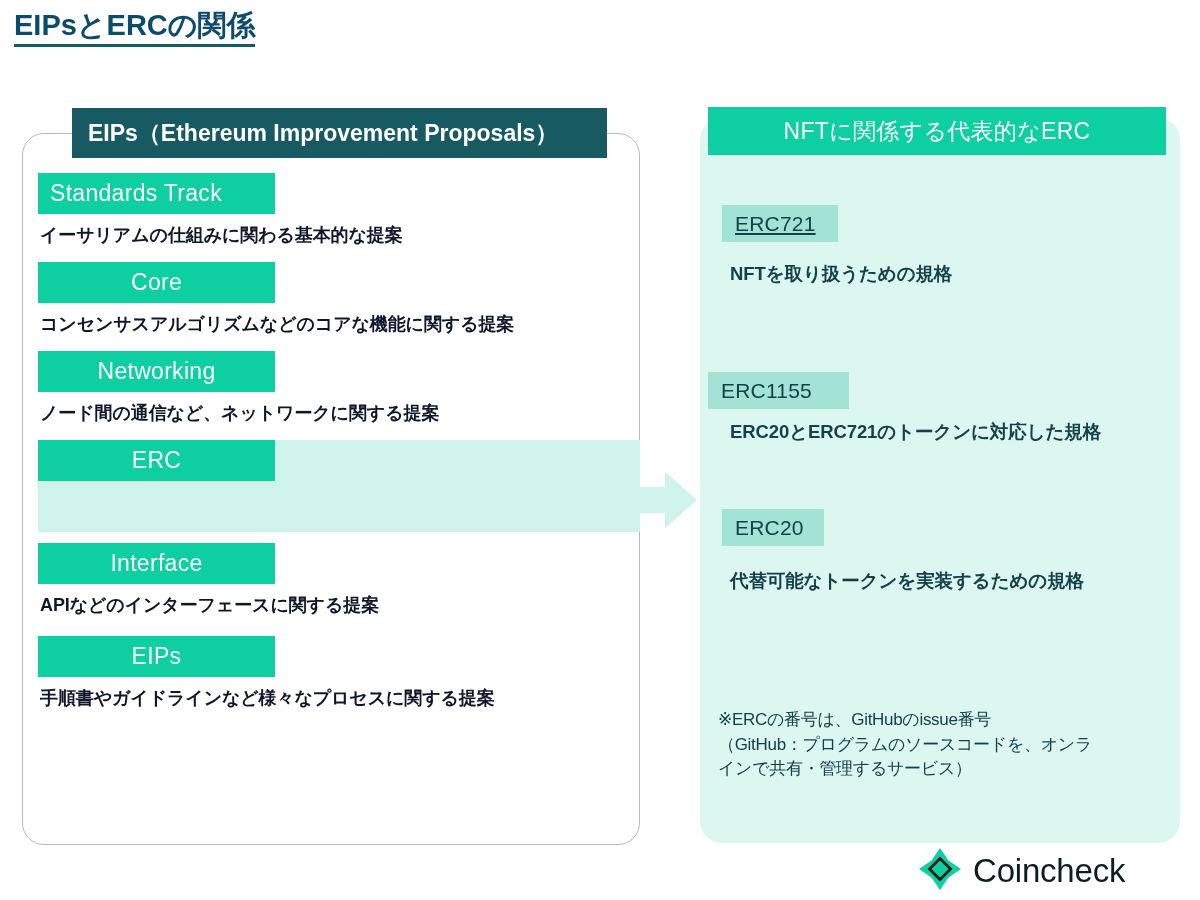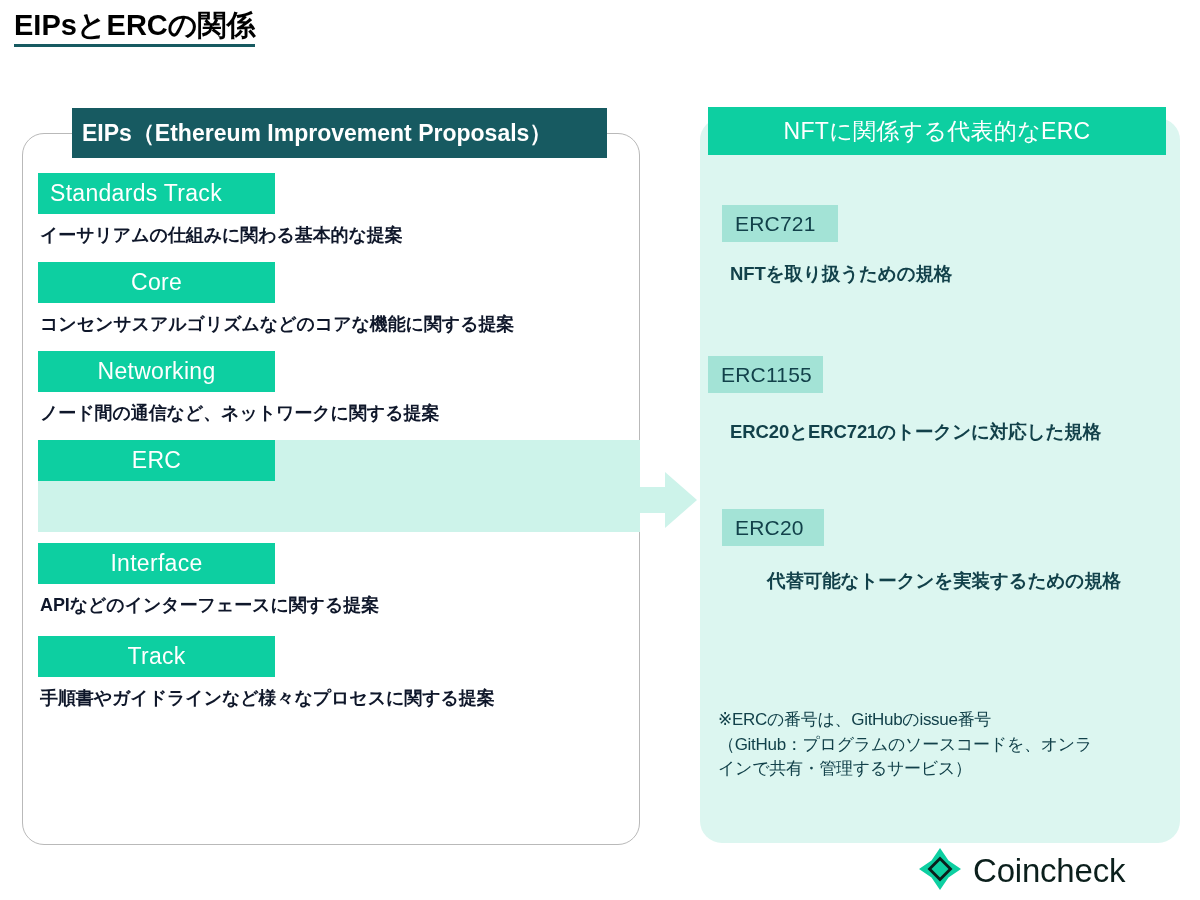--- a/index.html
+++ b/index.html
@@ -20,21 +20,21 @@
     overflow: hidden;
   }
 
   
   #page-title {
     position: absolute;
     left: 14px;
     top: 9px;
     font-size: 29px;
     font-weight: bold;
-    color: #000000;
+    color: #0c4a6e;
     letter-spacing: 0px;
     border-bottom: 3px solid #175A61;
     padding-bottom: 3px;
     line-height: 1.12;
     white-space: nowrap;
   }
 
   
   #eips-card {
     position: absolute;
@@ -52,21 +52,21 @@
     left: 72px;
     top: 108px;
     width: 535px;
     height: 50px;
     background: #175A61;
     color: #ffffff;
     font-size: 23px;
     font-weight: bold;
     display: flex;
     align-items: center;
-    padding-left: 10px;
+    padding-left: 16px;
     box-sizing: border-box;
     letter-spacing: 0px;
     white-space: nowrap;
   }
 
   #eips-list {
     position: absolute;
     left: 22px;
     top: 133px;
     width: 618px;
@@ -220,21 +220,21 @@
         <div class="eip-desc" style="top: 50px;">ノード間の通信など、ネットワークに関する提案</div>
       </div>
       <div class="eip-row highlight" style="top: 307px; height: 92px; left: 16px; width: 602px;">
         <div class="eip-chip" style="top: 0px; left: 0px;">ERC</div>
       </div>
       <div class="eip-row" style="top: 410px; height: 80px;">
         <div class="eip-chip" style="top: 0px;">Interface</div>
         <div class="eip-desc" style="top: 50px;">APIなどのインターフェースに関する提案</div>
       </div>
       <div class="eip-row" style="top: 503px; height: 80px;">
-        <div class="eip-chip" style="top: 0px;">Track</div>
+        <div class="eip-chip" style="top: 0px;">EIPs</div>
         <div class="eip-desc" style="top: 50px;">手順書やガイドラインなど様々なプロセスに関する提案</div>
       </div>
     </div>
 
   <div id="eips-header">EIPs（Ethereum Improvement Proposals）</div>
 
   <div id="flow-arrow">
     <svg width="72" height="60" viewBox="0 0 72 60" xmlns="http://www.w3.org/2000/svg">
       <polygon points="0,17 38,17 38,2 70,30 38,58 38,43 0,43" fill="#cdf3ea"></polygon>
     </svg>
@@ -253,19 +253,19 @@
     <span>
       <svg width="44" height="44" viewBox="0 0 44 44" xmlns="http://www.w3.org/2000/svg">
         <path d="M22 1 L30.5 13.5 L43 22 L30.5 30.5 L22 43 L13.5 30.5 L1 22 L13.5 13.5 Z" fill="#0DCFA1"></path>
         <path d="M22 9.5 L34.5 22 L22 34.5 L9.5 22 Z" fill="#0b1f1c"></path>
         <path d="M22 13.5 L30.5 22 L22 30.5 L13.5 22 Z" fill="#0DCFA1"></path>
       </svg>
     </span>
     <span id="brand-wordmark">Coincheck</span>
   </div>
 
-<div class="erc-badge" style="left: 722px; top: 205px; width: 116px;">ERC721</div>
+<div class="erc-badge" style="left: 722px; top: 205px; width: 116px; text-decoration: underline;">ERC721</div>
     <div class="erc-desc" style="left: 730px; top: 261px;">NFTを取り扱うための規格</div>
-    <div class="erc-badge" style="left: 708px; top: 356px; width: 115px; text-align: center;">ERC1155</div>
+    <div class="erc-badge" style="left: 708px; top: 372px; width: 141px; text-align: center;">ERC1155</div>
     <div class="erc-desc" style="left: 730px; top: 419px; text-align: center;">ERC20とERC721のトークンに対応した規格</div>
     <div class="erc-badge" style="left: 722px; top: 509px; width: 102px;">ERC20</div>
-    <div class="erc-desc" style="left: 730px; top: 568px; margin-left: 37px;">代替可能なトークンを実装するための規格</div>
+    <div class="erc-desc" style="left: 730px; top: 568px;">代替可能なトークンを実装するための規格</div>
   </div>
 
 </body></html>

